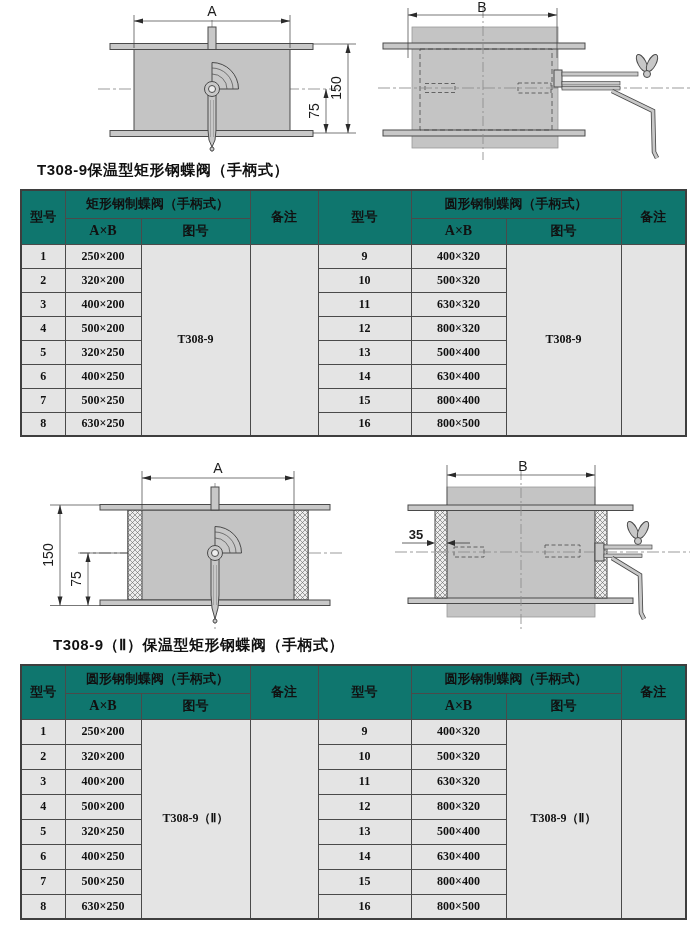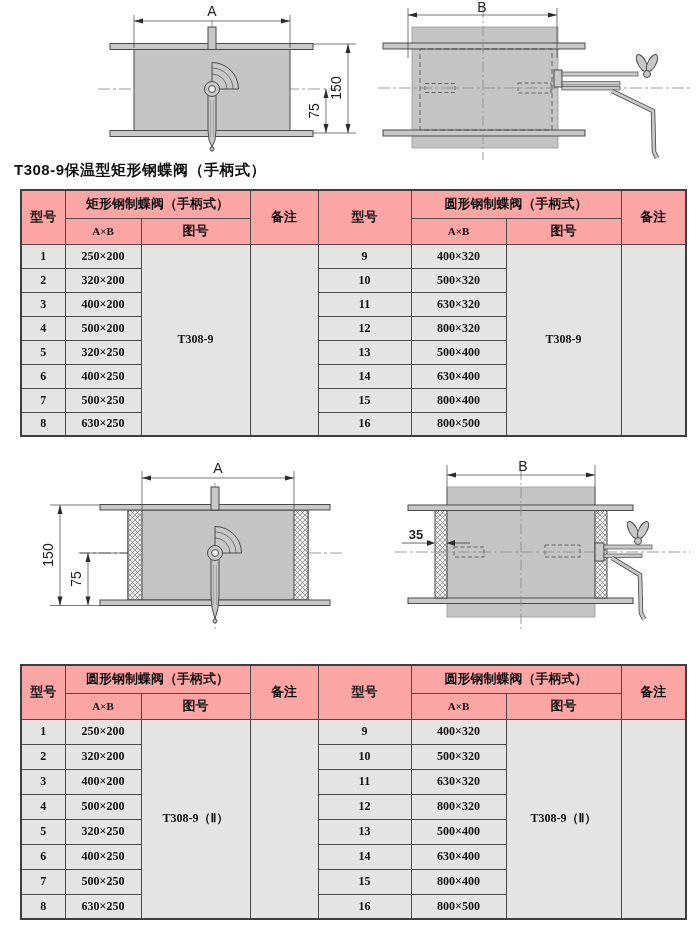--- a/index.html
+++ b/index.html
@@ -4,35 +4,35 @@
 <style>
   * { margin:0; padding:0; box-sizing:border-box; }
   html,body { background:#fff; }
   .page {
     position:relative; width:700px; height:927px; background:#ffffff;
     font-family:"Liberation Sans", sans-serif; overflow:hidden;
   }
   .drawing { position:absolute; }
   .sec-title {
     position:absolute; font:bold 15px "Liberation Sans", sans-serif;
-    color:#111; letter-spacing:0.5px; white-space:nowrap;
+    color:#111; letter-spacing:0.5px; white-space:nowrap;margin-left:23px;
   }
   .sec-title.t1 { top:161px; left:14px; }
   .sec-title.t2 { top:636px; left:30px; }
 
   table.spec { position:absolute; left:20px; width:665px; border-collapse:collapse;
     table-layout:fixed; border:2px solid #3e3e3e; }
   table.spec.t1 { top:189px; }
   table.spec.t2 { top:664px; }
   table.spec th, table.spec td {
     border:1px solid #4a4a4a; text-align:center; vertical-align:middle;
     padding:0; overflow:hidden; color:#111;
   }
-  table.spec th { background:#fca5a5; font:bold 13px "Liberation Sans", sans-serif; }
-  table.spec th.latin { font-family:"Liberation Serif", serif; font-size:11px; }
+  table.spec th { background:#0f766e; font:bold 13px "Liberation Sans", sans-serif; }
+  table.spec th.latin { font-family:"Liberation Serif", serif; font-size:14px; }
   table.spec td { background:#e4e4e4; font:bold 12px "Liberation Serif", serif; }
   td.fig { font-size:13px;margin-left:12px; }
   tr.h1 { height:28px; } tr.h2 { height:26px; }
   table.spec.t1 tbody tr { height:24px; }
   table.spec.t2 tbody tr { height:25px; }
 
   svg text { font-family:"Liberation Sans", sans-serif; fill:#1c1c1c; }
   .dimtxt { font-size:14px; }
   .dimtxt-b { font-size:13px; font-weight:bold; }
 </style>
@@ -309,20 +309,21 @@
         <ellipse cx="253" cy="75" rx="4" ry="9.5" transform="rotate(28 253 75)" fill="#c8c8c8" stroke="#4a4a4a"></ellipse>
         <circle cx="248" cy="86" r="3.5" fill="#c8c8c8" stroke="#4a4a4a"></circle>
       </g>
       <g>
         <path d="M222,103 L250,120 L251,158 L254,164" fill="none" stroke="#4a4a4a" stroke-width="4.5"></path>
         <path d="M222,103 L250,120 L251,158 L254,164" fill="none" stroke="#c8c8c8" stroke-width="2.8"></path>
       </g>
     </g>
   </svg>
 
+  <div class="sec-title t2">T308-9（Ⅱ）保温型矩形钢蝶阀（手柄式）</div>
 
   <table class="spec t2">
     <colgroup>
       <col style="width:44px">
         <col style="width:76px">
         <col style="width:109px">
         <col style="width:68px">
       <col style="width:93px">
         <col style="width:95px">
         <col style="width:115px">

